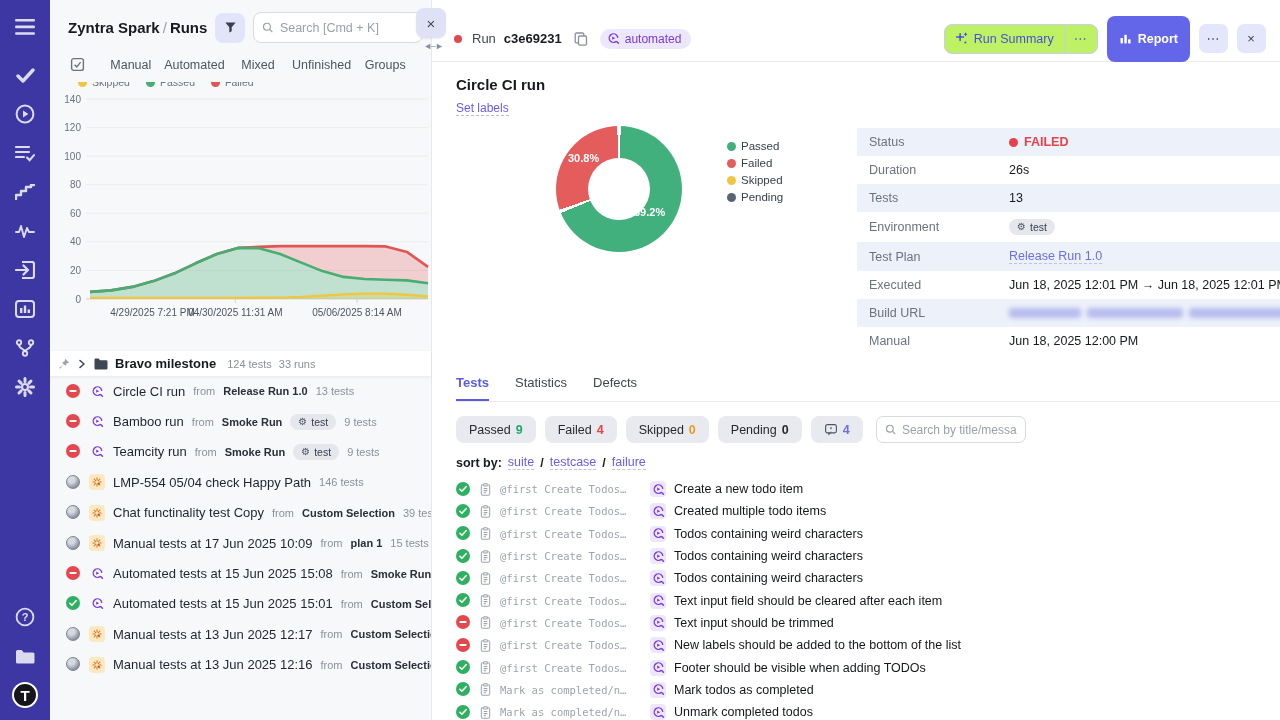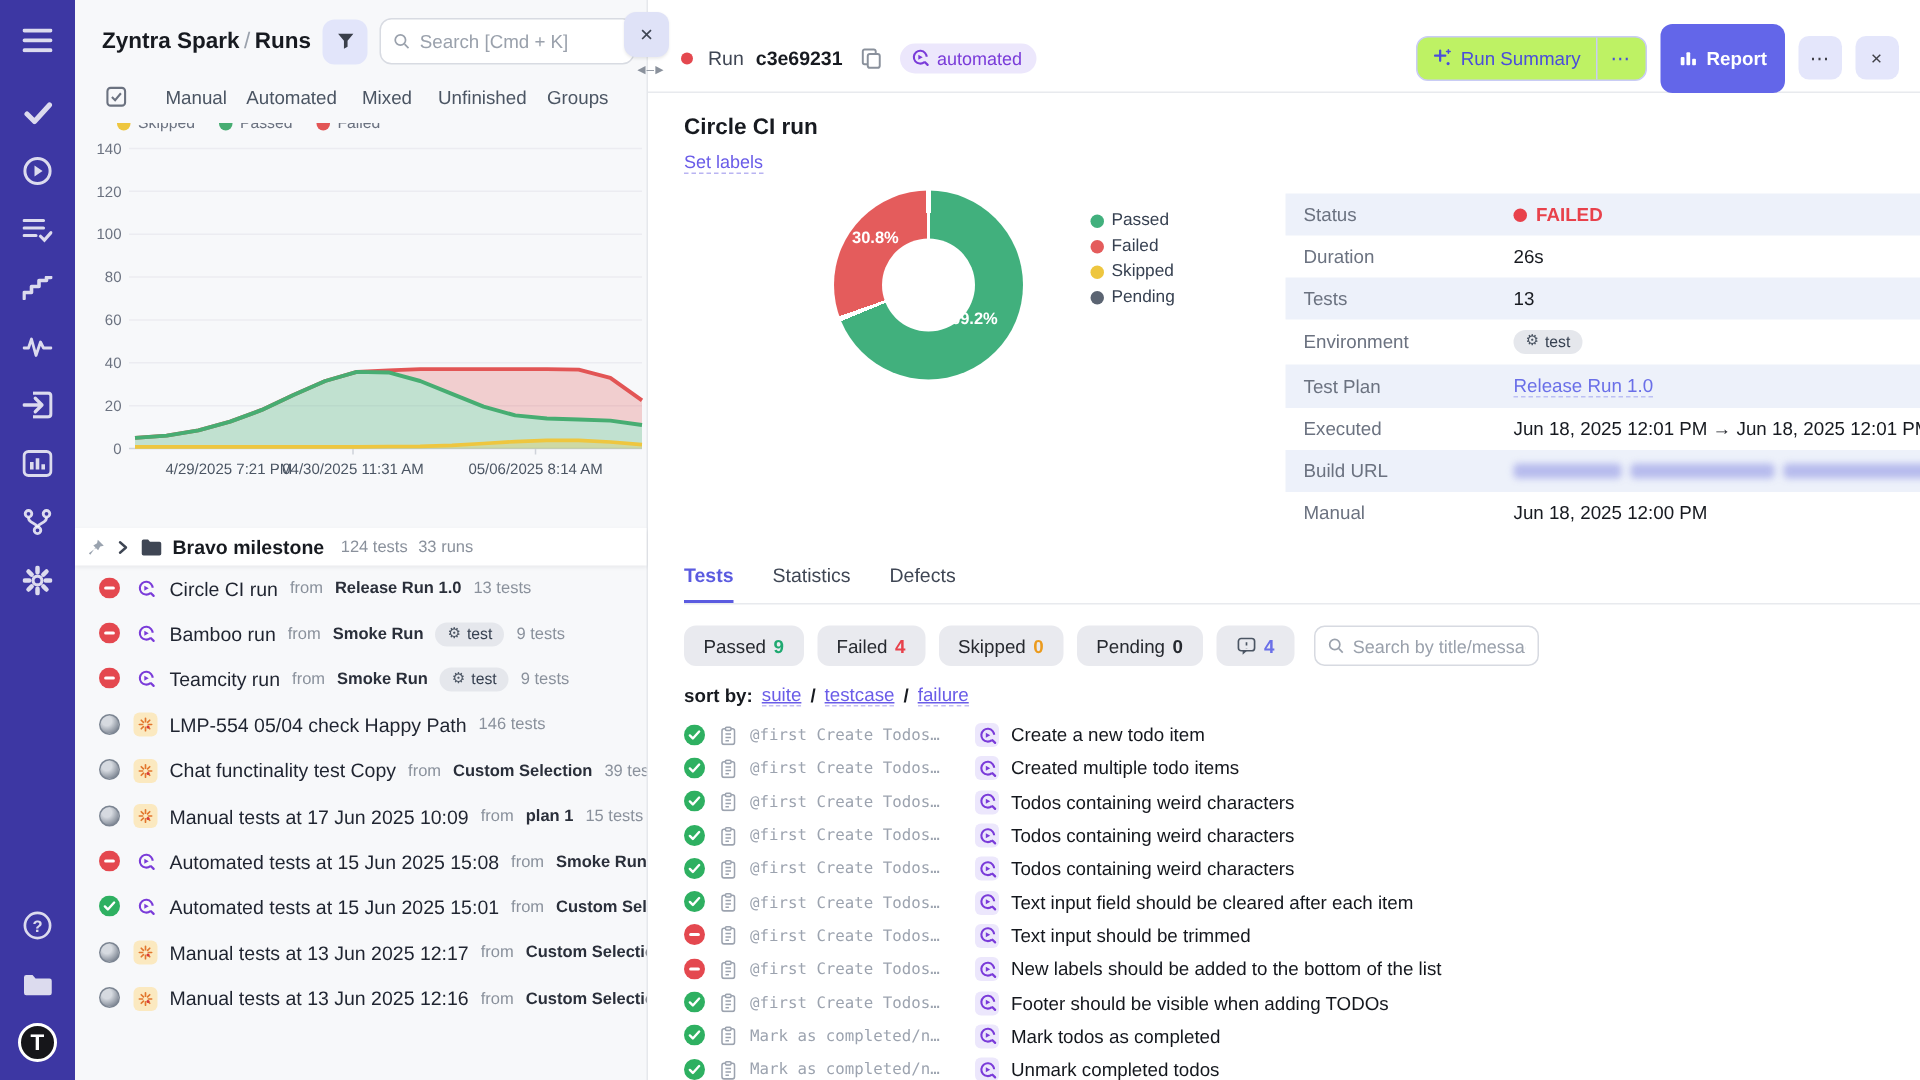--- a/index.html
+++ b/index.html
@@ -102,21 +102,21 @@
   .filters { display:flex; gap:9px; margin-top:14px; align-items:center; }
   .pill { background:#e9eaef; border-radius:8px; height:27px; padding:0 13px; display:flex; align-items:center; gap:5px; font-size:12.5px; color:#26292f; cursor:pointer; }
   .pill b { font-weight:bold; }
   .c-green { color:#1fa971; } .c-red { color:#e8414b; } .c-orange { color:#eb9b1e; } .c-dark { color:#26292f; } .c-purple { color:#6a6fe8; }
   .t-search { width:150px; height:27px; background:#fff; border:1px solid #d7dae1; border-radius:7px; display:flex; align-items:center; gap:6px; padding:0 8px; margin-left:4px; overflow:hidden; }
   .t-search input { border:0; outline:0; width:100%; font-size:12px; color:#374151; background:transparent; font-family:"Liberation Sans",sans-serif; }
   .t-search input::placeholder { color:#9aa1ac; }
 
   .sort-row { margin-top:12px; font-size:12.5px; color:#171a20; display:flex; gap:6px; align-items:center; }
   .sort-row .lbl { font-weight:bold; }
-  .sort-link { color:#6a5ce8; border-bottom:1px dashed #c3bdf2; cursor:pointer;text-decoration:underline; }
+  .sort-link { color:#6a5ce8; border-bottom:1px dashed #c3bdf2; cursor:pointer; }
   .sort-sep { color:#171a20; font-weight:bold; }
 
   .tests-list { margin-top:8px; }
   .test-row { display:flex; align-items:center; gap:8px; height:22.3px; cursor:pointer; }
   .t-suite { font-family:"DejaVu Sans Mono",monospace; font-size:10.5px; color:#9ca3af; width:142px; white-space:nowrap; overflow:hidden; flex-shrink:0; }
   .t-title { font-size:12.5px; color:#14171d; white-space:nowrap; }
   .robot-chip { width:16px; height:16px; border-radius:4px; background:#ece7fc; display:flex; align-items:center; justify-content:center; flex-shrink:0; }
 </style>
 </head>
 <body>

